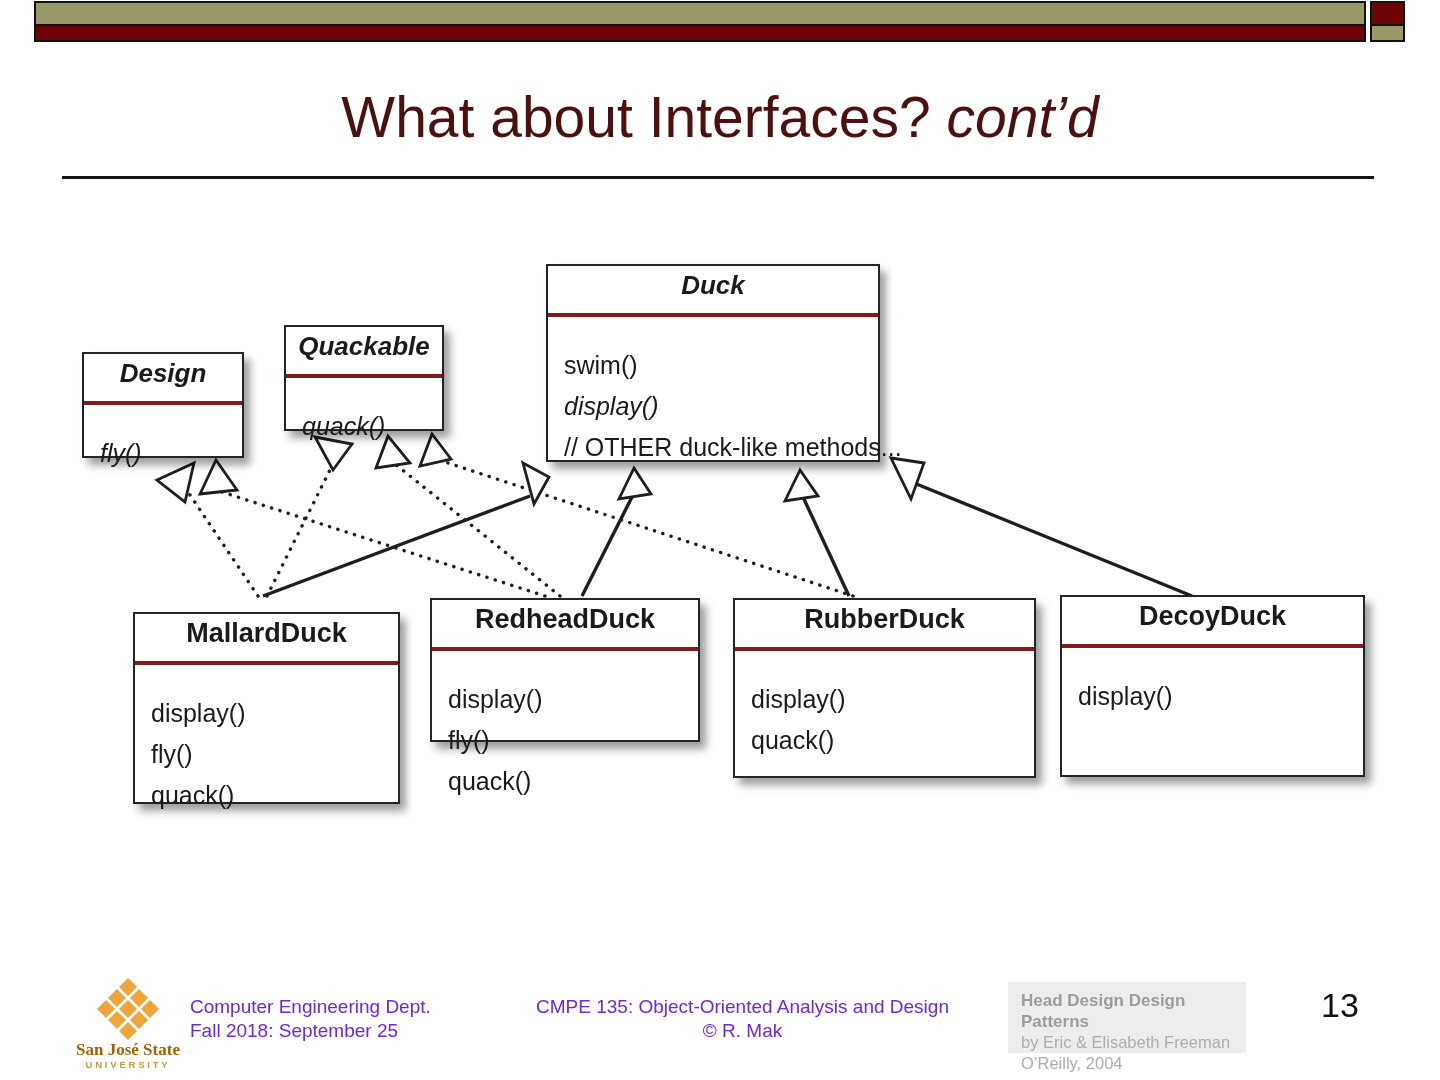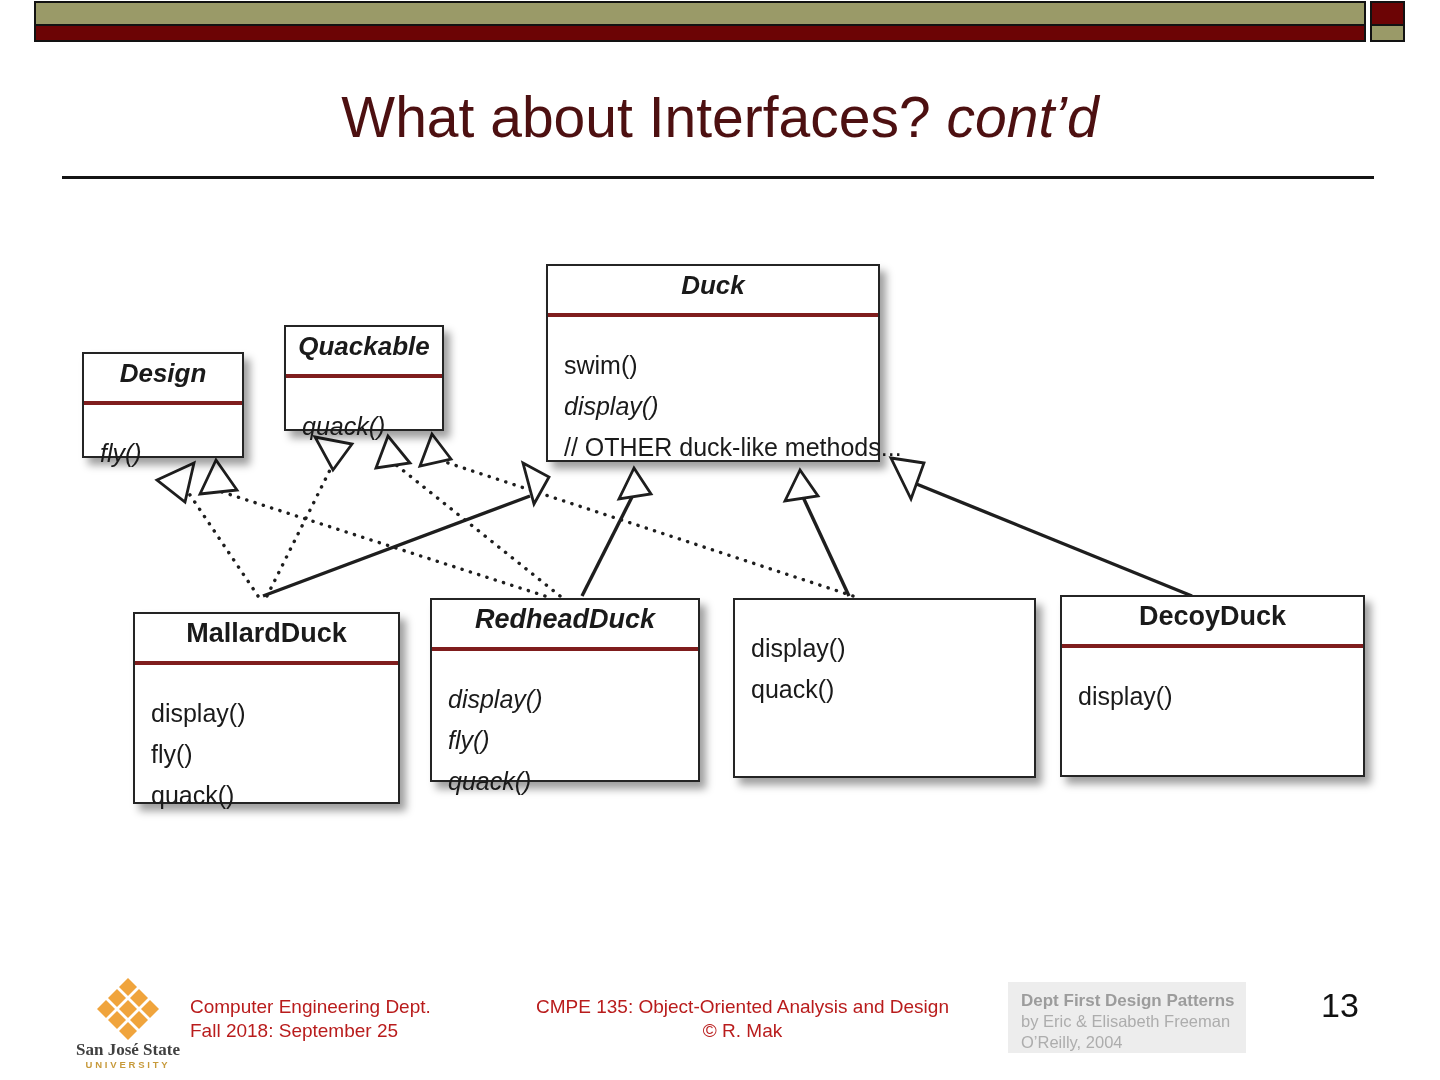--- a/index.html
+++ b/index.html
@@ -32,43 +32,43 @@
     font-weight:bold;font-size:27px;padding:4px 0 12px 0;
   }
   .uml.iface .hd, .uml.abstract .hd{font-style:italic;font-size:26px;}
   .uml .bd{padding:22px 6px 0 16px;font-size:25px;}
   .uml .bd .m{line-height:30px;margin-top:11px;white-space:nowrap;}
   .uml .bd .it{font-style:italic;}
   .box-flyable   {left:82px;  top:352px; width:162px; height:106px;}
   .box-quackable {left:284px; top:325px; width:160px; height:106px;}
   .box-duck      {left:546px; top:264px; width:334px; height:198px;}
   .box-mallard   {left:133px; top:598px; width:267px; height:192px;margin-top:14px;}
-  .box-redhead   {left:430px; top:598px; width:270px; height:184px;font-style:italic;}
+  .box-redhead   {left:430px; top:598px; width:270px; height:144px;}
   .box-rubber    {left:733px; top:598px; width:303px; height:180px;}
   .box-decoy     {left:1060px;top:595px; width:305px; height:182px;}
   
   svg.connectors{left:0;top:0;z-index:1;}
   .rel-solid{stroke:#1e1e1e;stroke-width:3.4;fill:none;}
   .rel-dashed{stroke:#1e1e1e;stroke-width:3.4;fill:none;stroke-dasharray:0.2 8.5;stroke-linecap:round;}
   .rel-tri{fill:#ffffff;stroke:#1e1e1e;stroke-width:2.8;stroke-linejoin:miter;}
   
-  .footer-text{font-size:19px;color:#b91c1c;line-height:24px;}
+  .footer-text{font-size:19px;color:#6d28d9;line-height:24px;}
   .f-left{left:190px;top:995px;}
   .f-center{left:520px;top:995px;width:445px;text-align:center;}
   .cite{
     left:1008px;top:982px;width:238px;height:71px;background:#ededed;
     box-sizing:border-box;padding:8px 0 0 13px;line-height:21px;
   }
   .cite .l1{font-size:17px;font-weight:bold;color:#9c9c9c;}
   .cite .l2{font-size:16.5px;color:#adadad;}
   .page-num{left:1300px;top:986px;width:80px;text-align:center;font-size:34px;color:#111;}
   
   .logo{left:68px;top:978px;width:120px;text-align:center;}
   .logo .mark{display:block;margin:0 auto;}
-  .logo .name{font-family:"Liberation Serif",serif;font-weight:bold;font-size:17px;color:#404040;line-height:19px;}
+  .logo .name{font-family:"Liberation Serif",serif;font-weight:bold;font-size:17px;color:#a16207;line-height:19px;}
   .logo .univ{font-size:9.5px;letter-spacing:2.8px;color:#c79a3b;font-weight:bold;line-height:12px;}
 </style>
 </head>
 <body>
 
 <div class="abs bar bar-olive"></div>
 <div class="abs bar bar-maroon"></div>
 <div class="abs bar sq-maroon"></div>
 <div class="abs bar sq-olive"></div>
 
@@ -151,20 +151,21 @@
 <div class="abs uml box-redhead">
   <div class="hd">RedheadDuck</div>
   <div class="bd">
     <div class="m">display()</div>
     <div class="m">fly()</div>
     <div class="m">quack()</div>
   </div>
 </div>
 
 <div class="abs uml box-rubber">
+  <div class="hd">RubberDuck</div>
   <div class="bd">
     <div class="m">display()</div>
     <div class="m">quack()</div>
   </div>
 </div>
 
 <div class="abs uml box-decoy">
   <div class="hd">DecoyDuck</div>
   <div class="bd">
     <div class="m">display()</div>
@@ -193,18 +194,18 @@
   <div>Computer Engineering Dept.</div>
   <div>Fall 2018: September 25</div>
 </div>
 
 <div class="abs footer-text f-center">
   <div>CMPE 135: Object-Oriented Analysis and Design</div>
   <div>© R. Mak</div>
 </div>
 
 <div class="abs cite">
-  <div class="l1">Dept First Design Patterns</div>
+  <div class="l1">Head Design Design Patterns</div>
   <div class="l2">by Eric &amp; Elisabeth Freeman</div>
   <div class="l2">O’Reilly, 2004</div>
 </div>
 
 <div class="abs page-num">13</div>
 
 </body></html>

